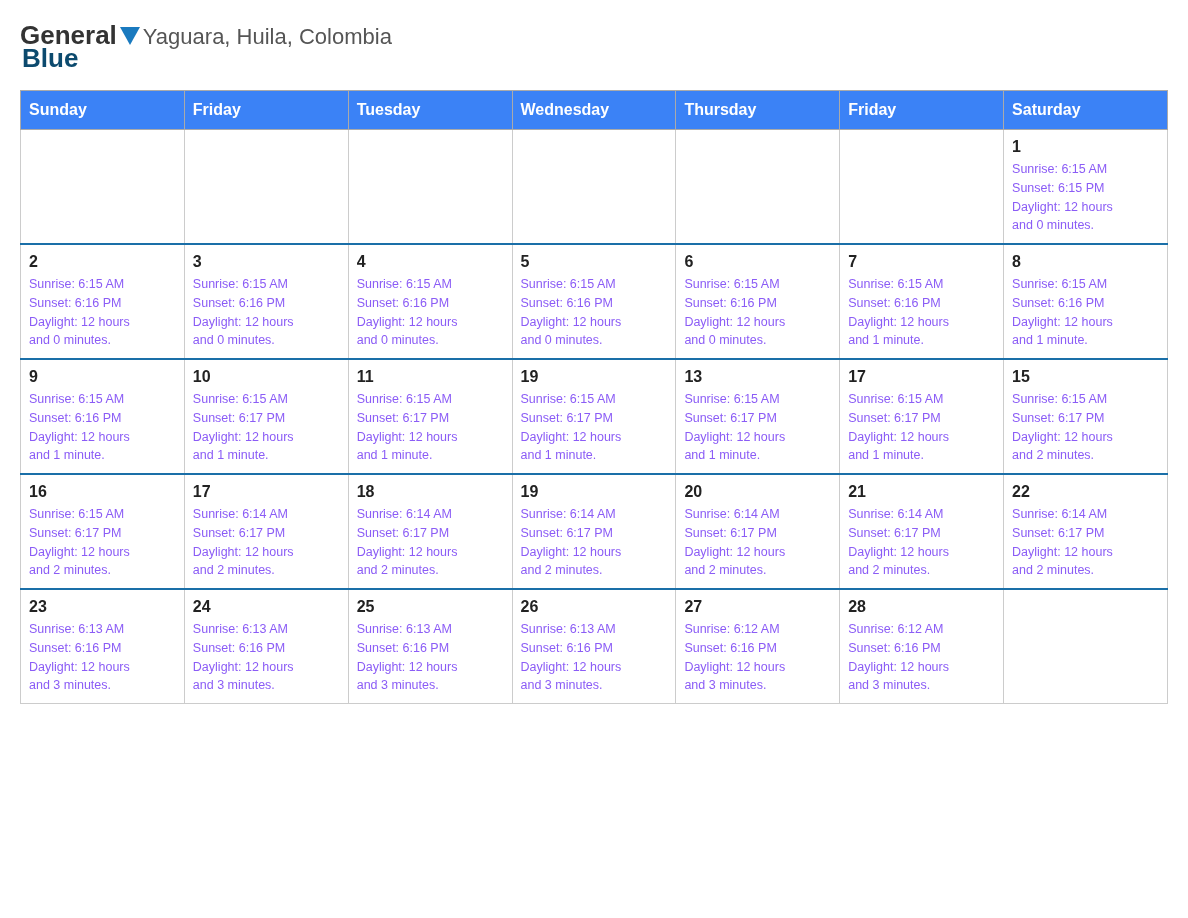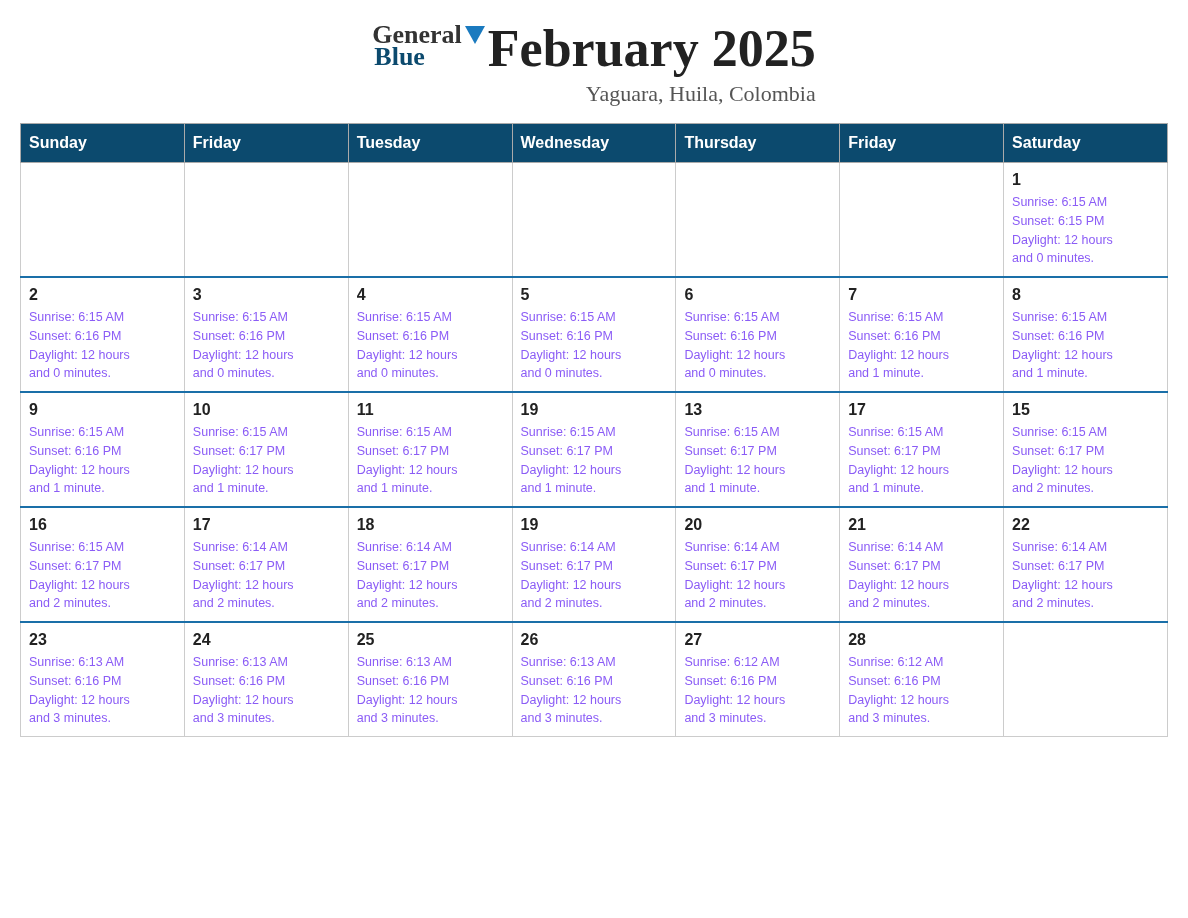--- a/index.html
+++ b/index.html
@@ -5,24 +5,23 @@
     * { box-sizing: border-box; margin: 0; padding: 0; }
     body {
       font-family: Arial, sans-serif;
       background: #fff;
       padding: 20px;
       width: 1188px;
       min-height: 918px;
     }
     .header {
       display: flex;
-      justify-content: center;
+      justify-content: flex-start;
       align-items: flex-start;
       margin-bottom: 16px;
-      font-family: Liberation Serif, serif;
     }
     .logo {
       display: flex;
       flex-direction: column;
       align-items: flex-start;
     }
     .logo-text {
       display: flex;
       align-items: center;
       font-size: 26px;
@@ -57,21 +56,21 @@
       font-size: 22px;
       color: #555;
       margin-top: 4px;
     }
     .calendar {
       width: 100%;
       border-collapse: collapse;
       border: 1px solid #aaa;
     }
     .calendar th {
-      background-color: #0c4a6e;
+      background-color: #3b82f6;
       color: #fff;
       font-size: 16px;
       font-weight: bold;
       padding: 10px 8px;
       text-align: left;
       border: 1px solid #aaa;
     }
     .calendar td {
       vertical-align: top;
       padding: 8px;
@@ -107,21 +106,20 @@
     <div class="logo-text">
       <span class="logo-general">General</span>
       <span class="logo-triangle"></span>
       <br>
     </div>
     <div style="margin-top:-8px; margin-left:2px;">
       <span class="logo-blue">Blue</span>
     </div>
   </div>
   <div class="title-area">
-    <div class="month-title">February 2025</div>
     <div class="location">Yaguara, Huila, Colombia</div>
   </div>
 </div>
 
 <table class="calendar">
   <thead>
     <tr>
     <th>Sunday</th>
         <th>Friday</th>
         <th>Tuesday</th>

